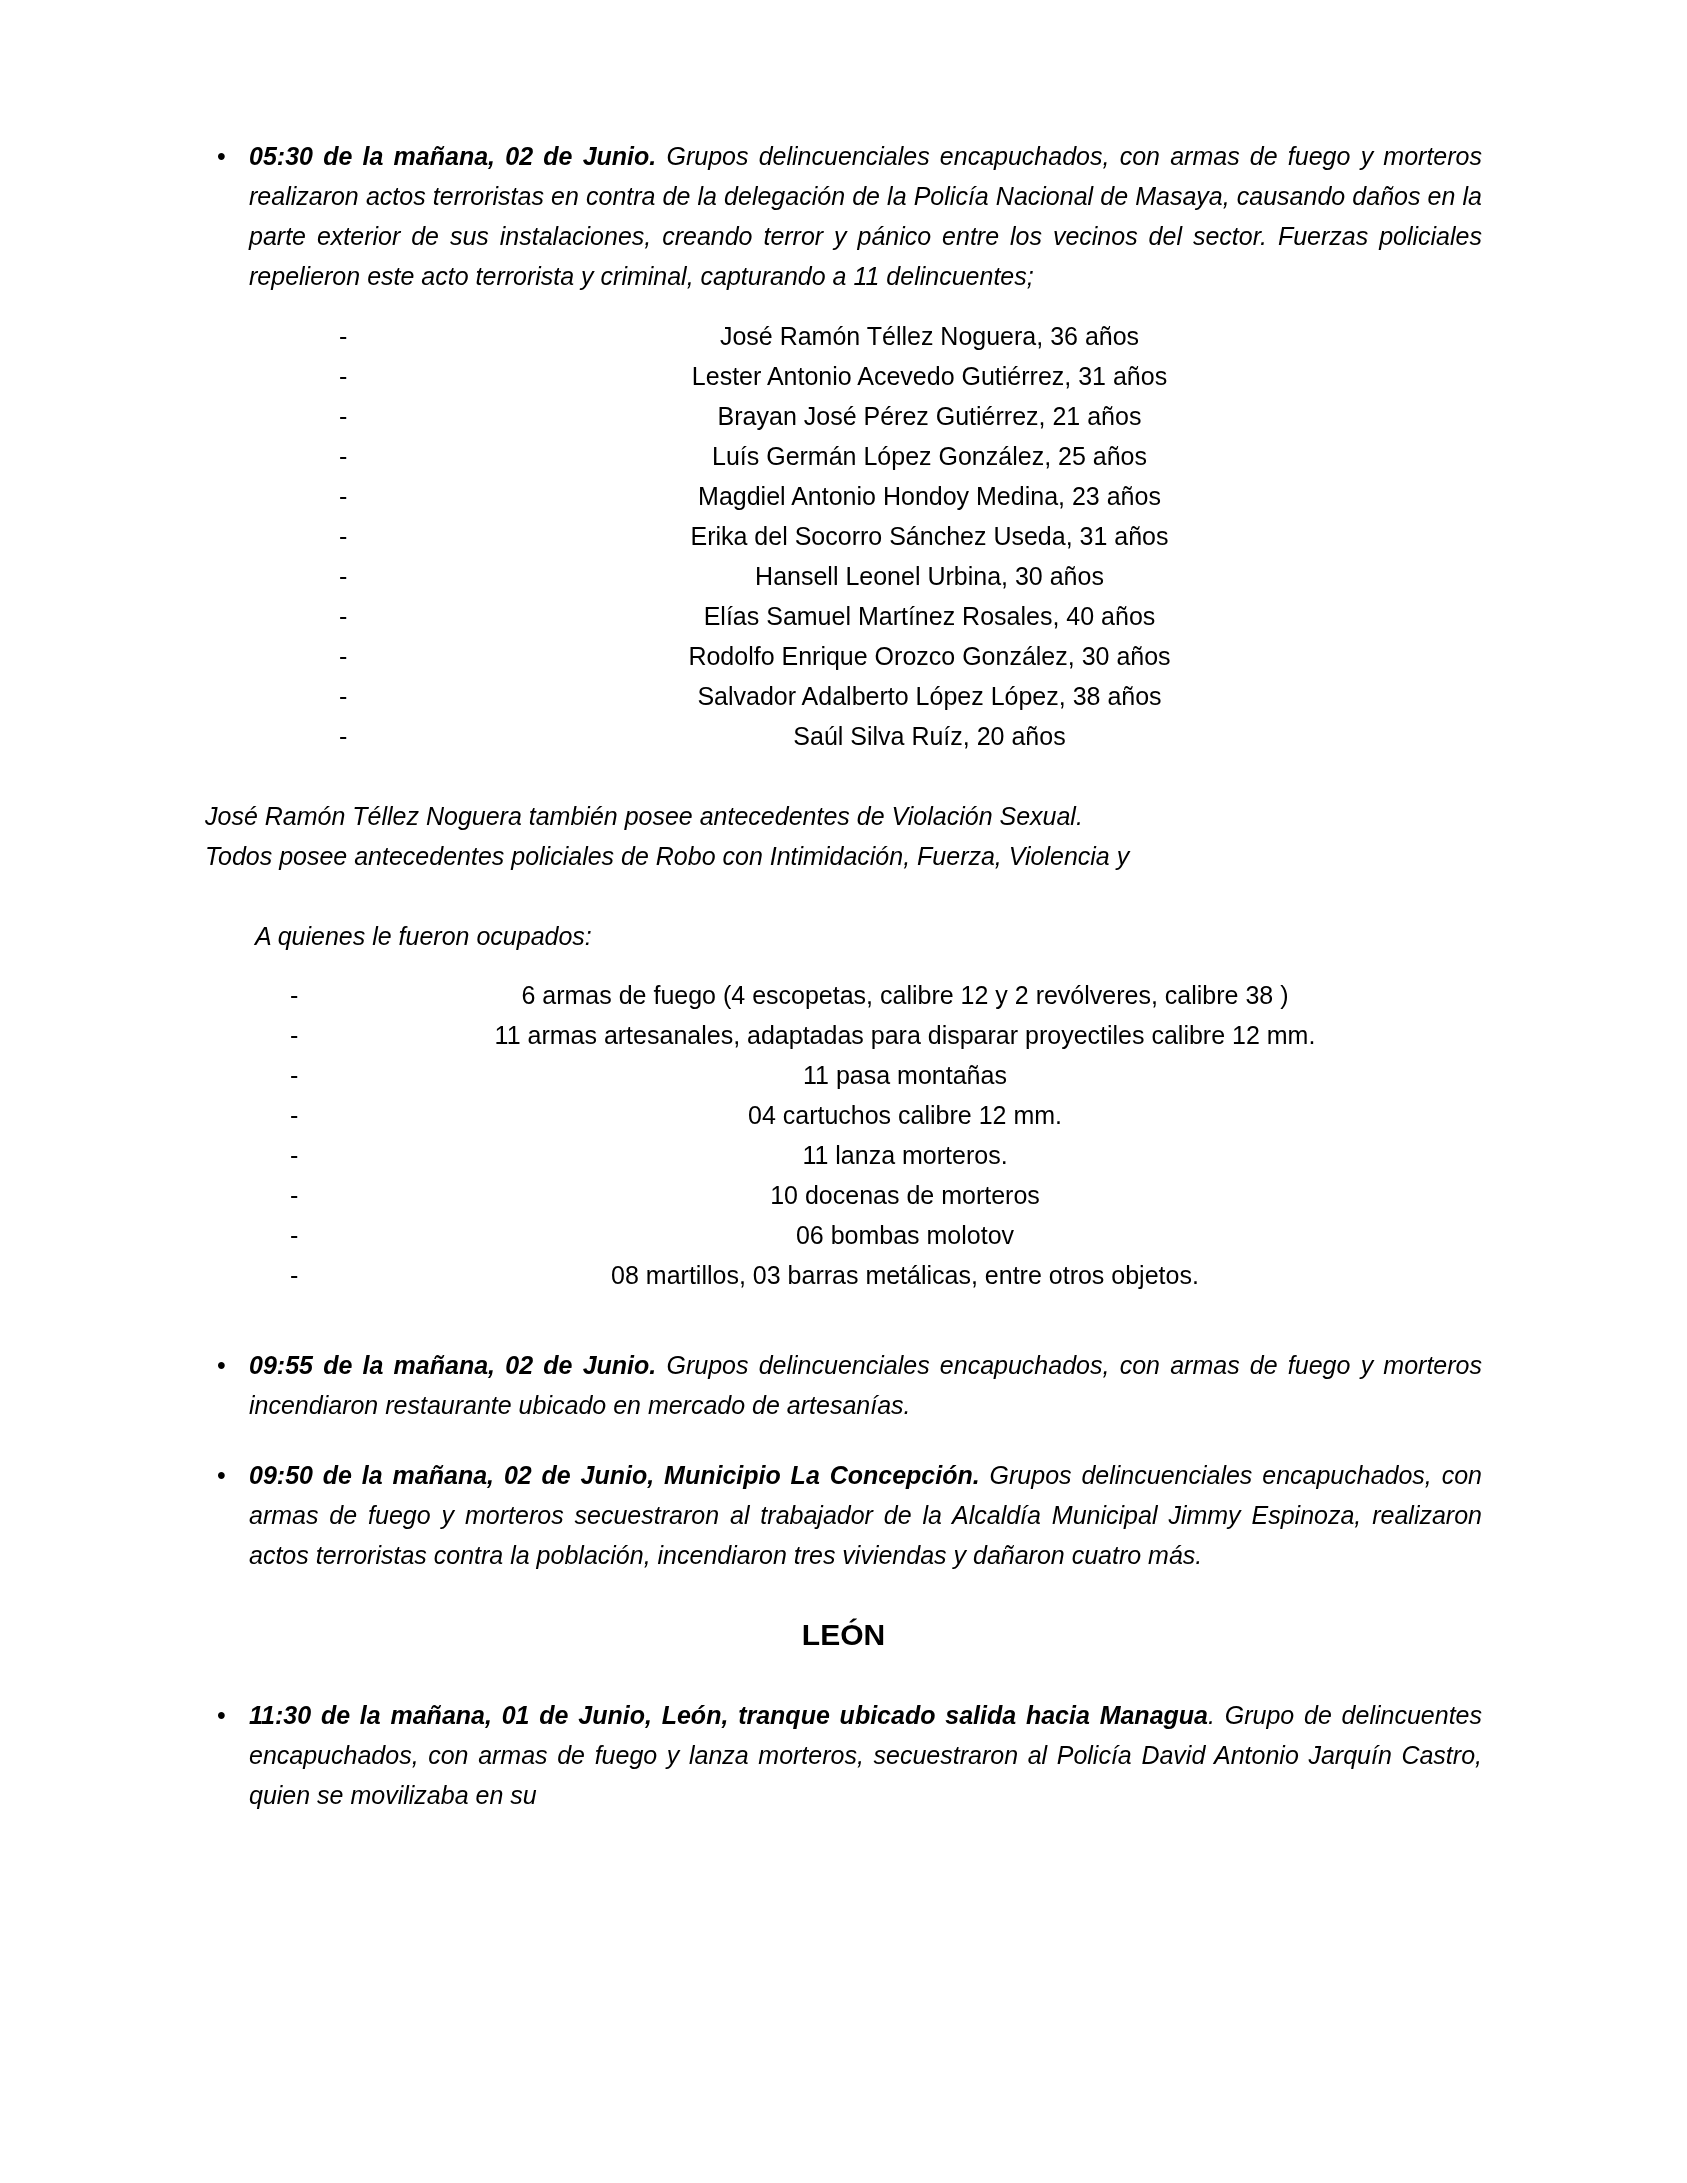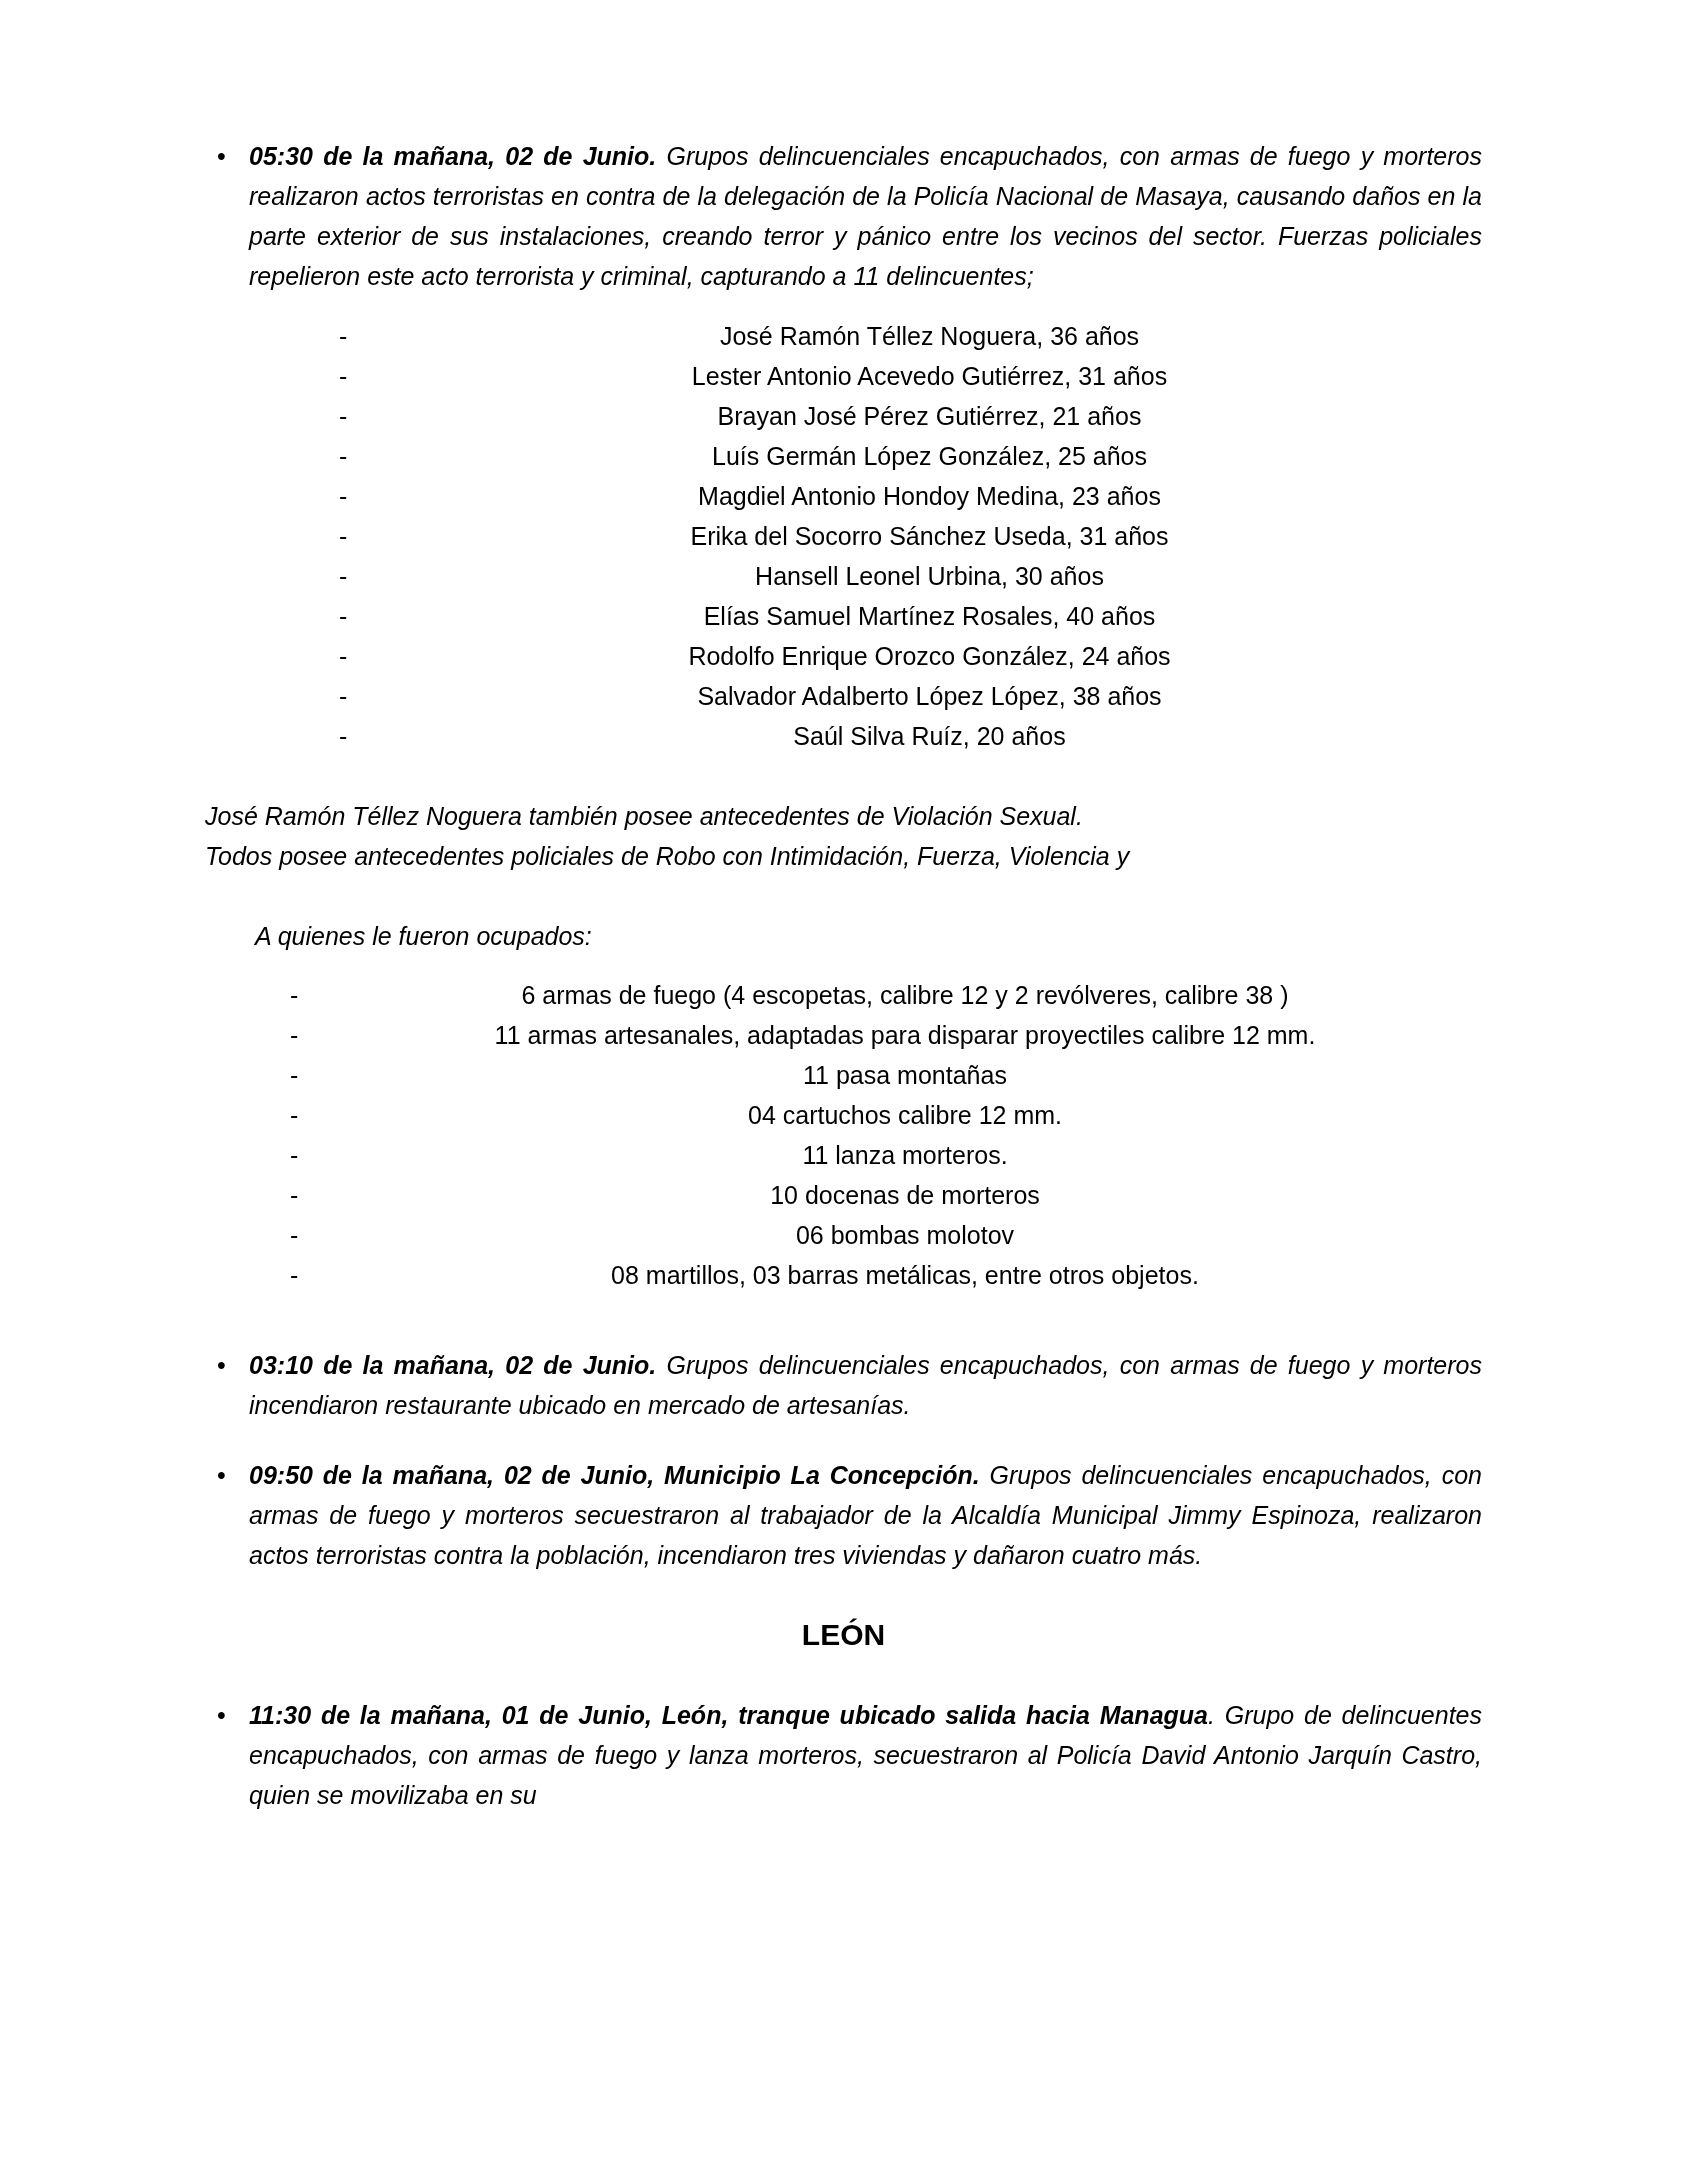--- a/index.html
+++ b/index.html
@@ -128,21 +128,21 @@
     <div class="dash-row">
       <span class="dash-mark">-</span>
       <span class="dash-text">Hansell Leonel Urbina, 30 años</span>
     </div>
     <div class="dash-row">
       <span class="dash-mark">-</span>
       <span class="dash-text">Elías Samuel Martínez Rosales, 40 años</span>
     </div>
     <div class="dash-row">
       <span class="dash-mark">-</span>
-      <span class="dash-text">Rodolfo Enrique Orozco González, 24 años</span>
+      <span class="dash-text">Rodolfo Enrique Orozco González, 30 años</span>
     </div>
     <div class="dash-row">
       <span class="dash-mark">-</span>
       <span class="dash-text">Salvador Adalberto López López, 38 años</span>
     </div>
     <div class="dash-row">
       <span class="dash-mark">-</span>
       <span class="dash-text">Saúl Silva Ruíz, 20 años</span>
     </div>
   </div>
@@ -193,21 +193,21 @@
       <span class="dash-mark">-</span>
       <span class="dash-text">08 martillos, 03 barras metálicas, entre otros objetos.</span>
     </div>
   </div>
 
   <div class="spacer-xl"></div>
 
   <div class="bullet-row">
     <div class="bullet-mark">•</div>
     <div class="bullet-body">
-      <p class="para"><b>03:10 de la mañana, 02 de Junio.</b><span> Grupos delincuenciales encapuchados, con armas de fuego y morteros incendiaron restaurante ubicado en mercado de artesanías.</span></p>
+      <p class="para"><b>09:55 de la mañana, 02 de Junio.</b><span> Grupos delincuenciales encapuchados, con armas de fuego y morteros incendiaron restaurante ubicado en mercado de artesanías.</span></p>
     </div>
   </div>
 
   <div class="spacer-md"></div>
 
   <div class="bullet-row">
     <div class="bullet-mark">•</div>
     <div class="bullet-body">
       <p class="para"><b>09:50 de la mañana, 02 de Junio, Municipio La Concepción.</b><span> Grupos delincuenciales encapuchados, con armas de fuego y morteros secuestraron al trabajador de la Alcaldía Municipal Jimmy Espinoza, realizaron actos terroristas contra la población, incendiaron tres viviendas y dañaron cuatro más.</span></p>
     </div>

